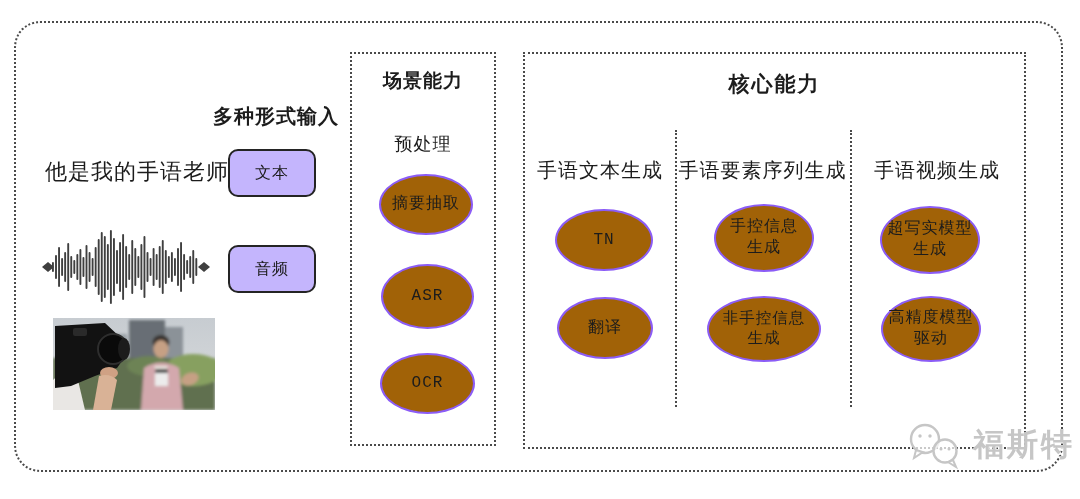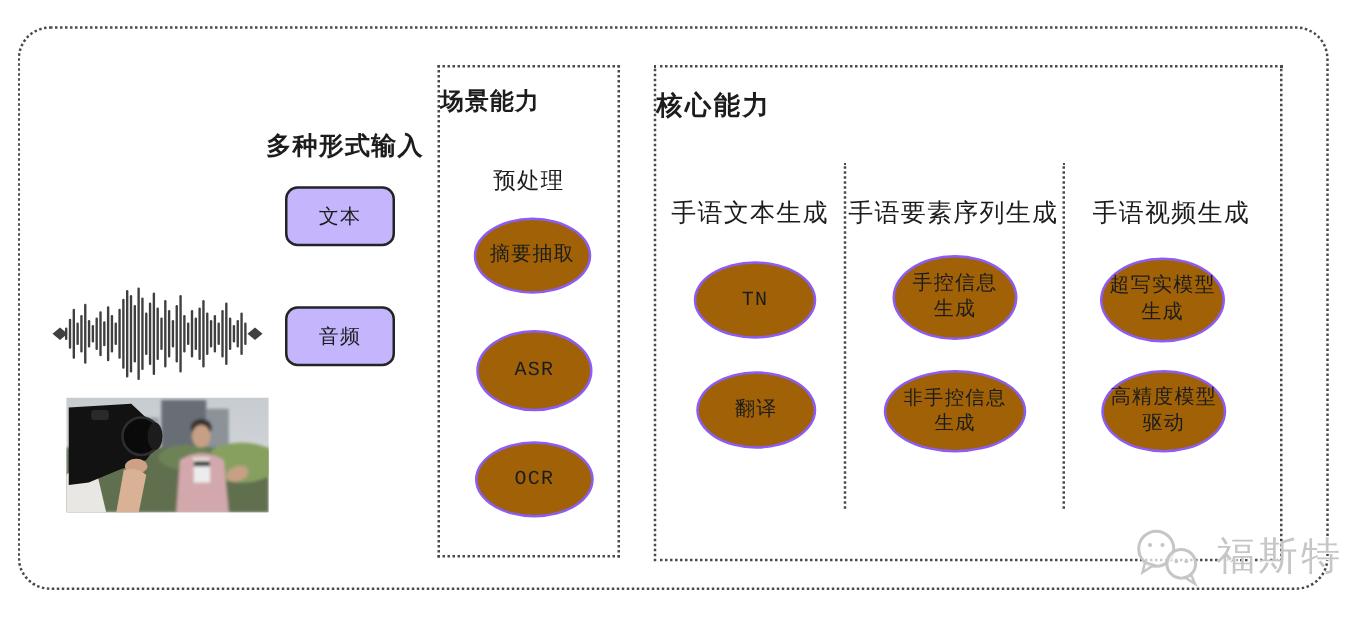--- a/index.html
+++ b/index.html
@@ -25,21 +25,21 @@
   .ib-text{top:149px;} .ib-audio{top:245px;} .ib-video{top:342px;}
   
   .scene-box{
     position:absolute;left:350px;top:52px;width:142px;height:390px;
     border:2px dotted #4a4a4a;
   }
   .core-box{
     position:absolute;left:523px;top:52px;width:499px;height:393px;
     border:2px dotted #4a4a4a;
   }
-  .box-title{position:absolute;left:0;width:100%;text-align:left;font-weight:bold;}
+  .box-title{position:absolute;left:0;width:100%;text-align:center;font-weight:bold;}
   .scene-title{top:14px;font-size:19px;letter-spacing:1px;}
   .scene-sub{position:absolute;left:0;top:78px;width:100%;text-align:center;font-size:18px;letter-spacing:1px;}
   .core-title{top:16px;font-size:21px;letter-spacing:2px;}
   .divider{position:absolute;top:76px;height:277px;border-left:2px dotted #4a4a4a;}
   .d1{left:150px;} .d2{left:325px;}
   .col-header{position:absolute;top:103px;text-align:center;font-size:20px;letter-spacing:1px;}
   .ch1{left:0;width:150px;} .ch2{left:150px;width:175px;} .ch3{left:325px;width:174px;}
   .ellipse{
     position:absolute;border:2px solid #8b5cf6;border-radius:50%;
     display:flex;align-items:center;justify-content:center;text-align:center;
@@ -52,31 +52,32 @@
   
   .e-tn {left:30px;top:155px;width:94px;height:58px;}
   .e-tr {left:32px;top:243px;width:92px;height:58px;}
   .e-mc {left:189px;top:150px;width:96px;height:64px;}
   .e-nmc{left:182px;top:242px;width:110px;height:62px;font-size:15.5px;}
   .e-hr {left:355px;top:152px;width:96px;height:64px;}
   .e-hp {left:356px;top:242px;width:96px;height:62px;text-align:center;}
   
   .watermark{position:absolute;left:903px;top:420px;display:flex;align-items:center;z-index:5;}
   .wm-text{
-    font-size:31px;font-weight:normal;color:#c6c6c6;letter-spacing:3px;margin-left:6px;
+    font-size:31px;font-weight:bold;color:#c6c6c6;letter-spacing:3px;margin-left:6px;
     text-shadow:1px 1px 0 #ffffff;
   }
 </style>
 </head>
 <body>
 
 <div class="canvas">
   <div class="outer-border"></div>
 
   <div class="input-label">多种形式输入</div>
+  <div class="sentence">他是我的手语老师</div>
 
   <svg class="waveform" width="172" height="78" viewBox="0 0 172 78">
     <g id="wavebars" fill="#3f3f3f">
         <rect x="12" y="34" width="1.9" height="10" rx="0.9"></rect>
         <rect x="15.05" y="27" width="1.9" height="24" rx="0.9"></rect>
         <rect x="18.1" y="19" width="1.9" height="40" rx="0.9"></rect>
         <rect x="21.150000000000002" y="30" width="1.9" height="18" rx="0.9"></rect>
         <rect x="24.200000000000003" y="24" width="1.9" height="30" rx="0.9"></rect>
         <rect x="27.250000000000004" y="15" width="1.9" height="48" rx="0.9"></rect>
         <rect x="30.300000000000004" y="28" width="1.9" height="22" rx="0.9"></rect>

